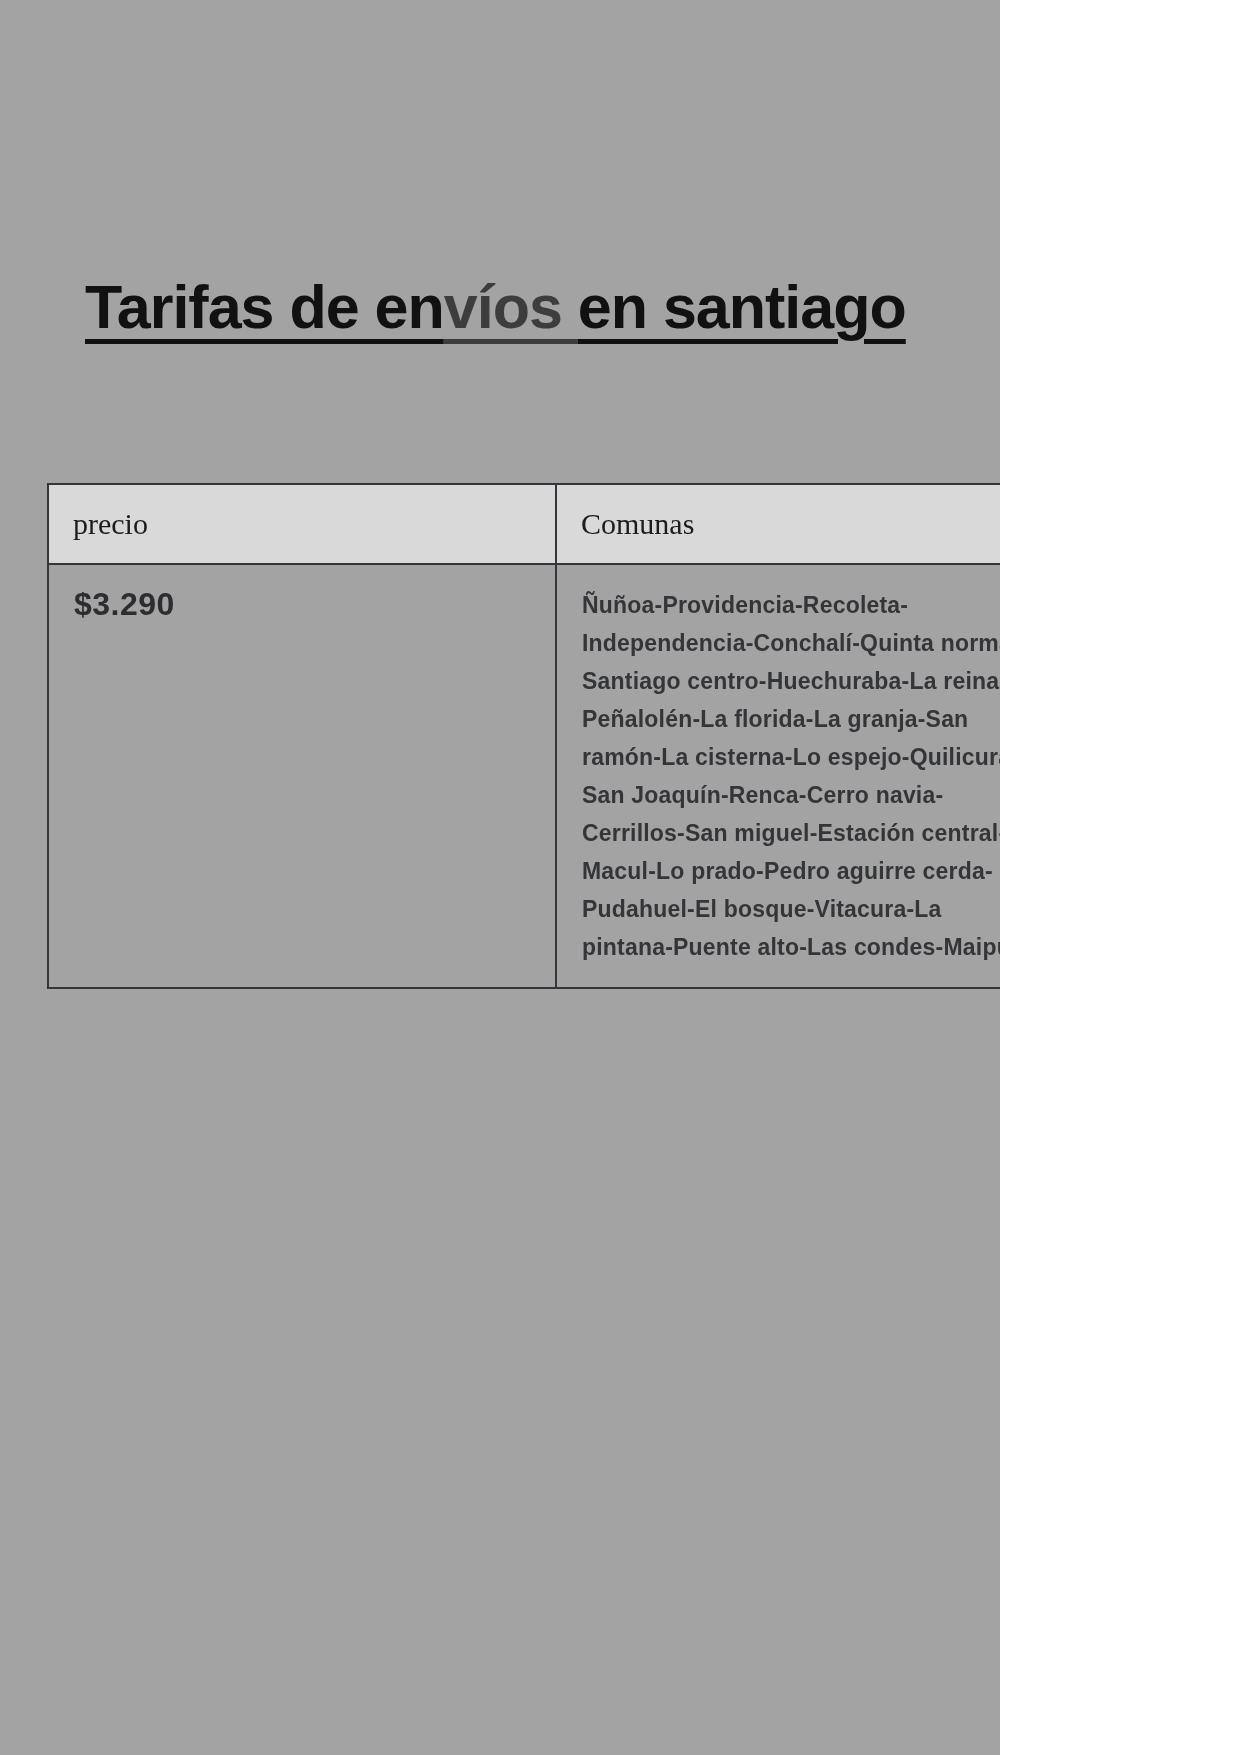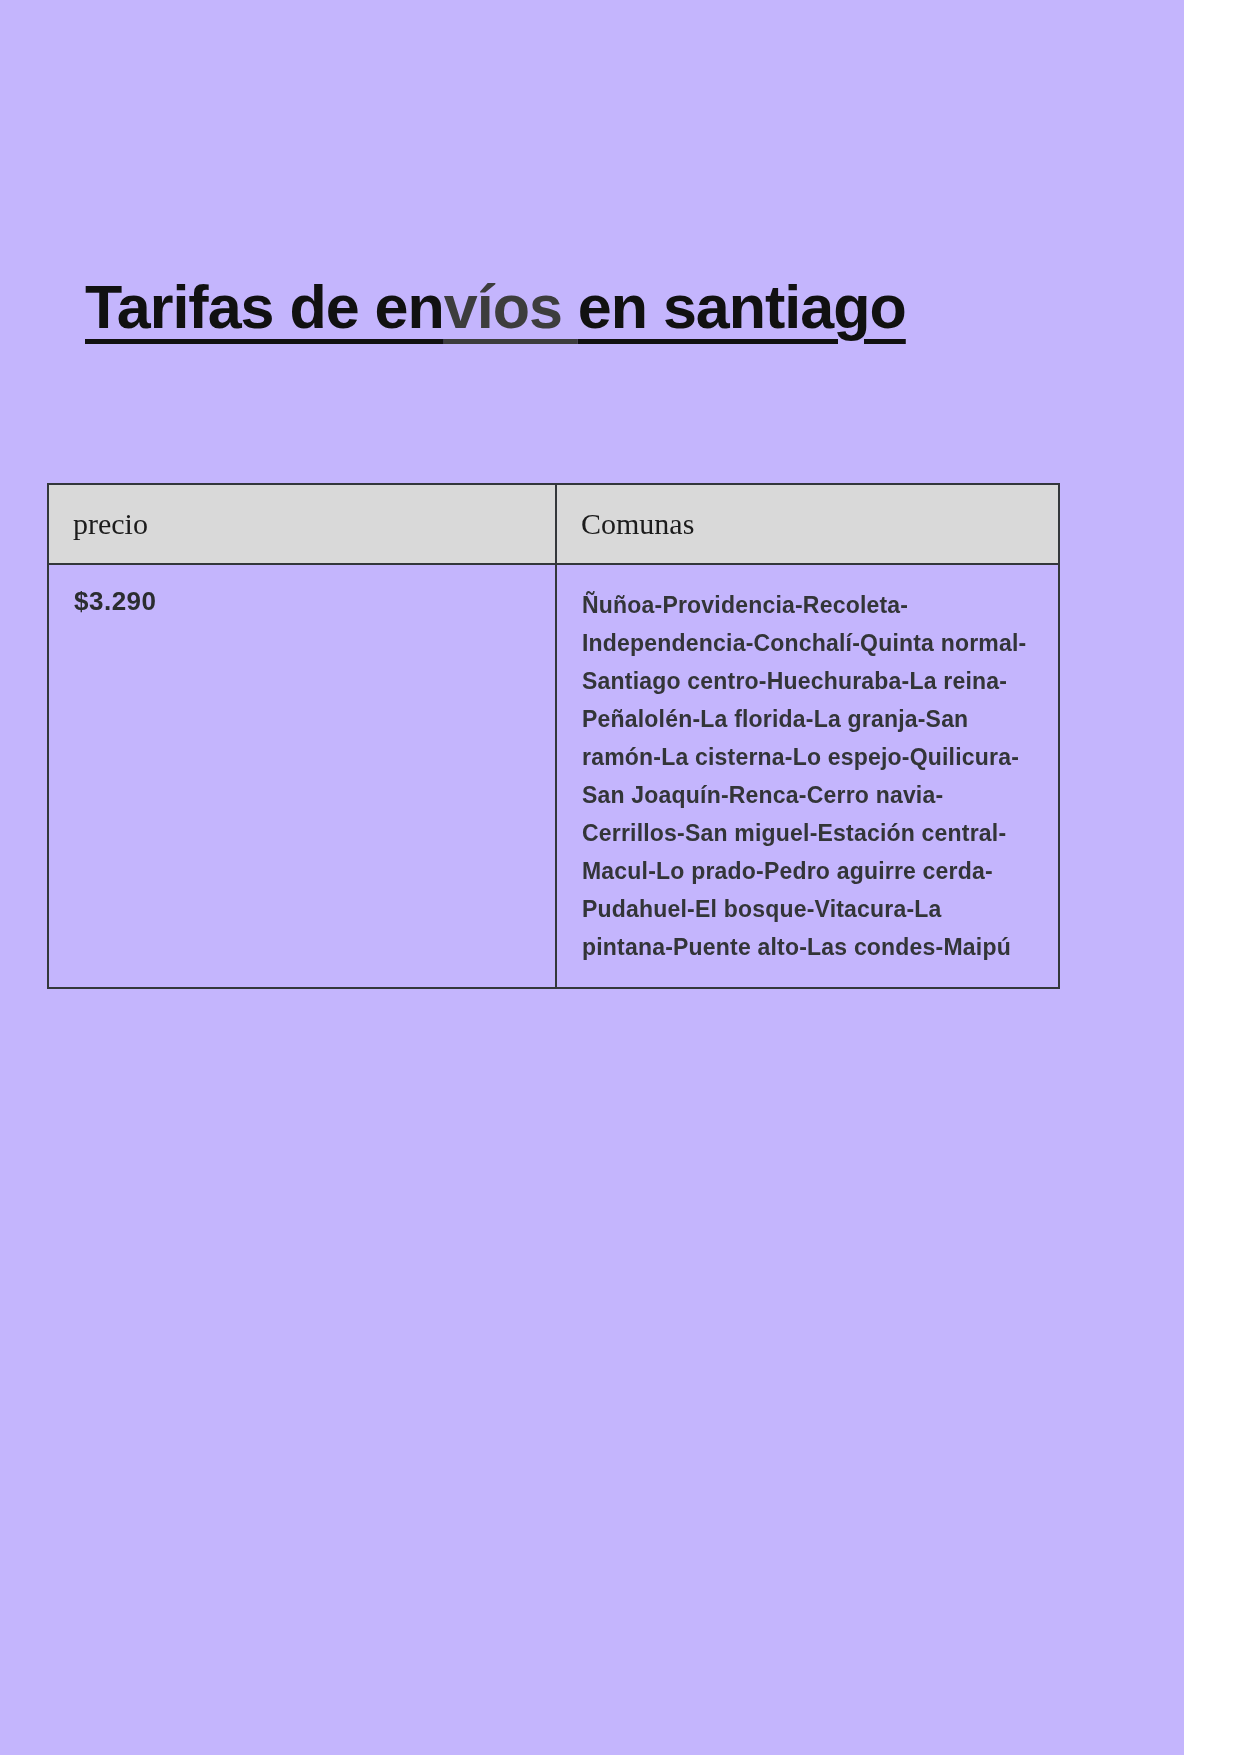--- a/index.html
+++ b/index.html
@@ -2,23 +2,23 @@
 <html><head>
 <meta charset="utf-8">
 <style>
   * { margin: 0; padding: 0; box-sizing: border-box; }
   html, body {
     background: #ffffff;
     font-family: "Liberation Sans", "DejaVu Sans", sans-serif;
   }
   .page {
     position: relative;
-    width: 1184px;
+    width: 1000px;
     height: 1755px;
-    background: #c4b5fd;
+    background: #a3a3a3;
     overflow: hidden;
   }
   
   .title {
     position: absolute;
     left: 85px;
     top: 272px;
     font-size: 61px;
     font-weight: bold;
     letter-spacing: -1px;
@@ -54,21 +54,21 @@
     font-size: 30px;
     color: #1c1c1c;
     padding: 22px 24px 22px 24px;
   }
   .rates-table td {
     padding: 21px 22px 21px 25px;
     font-weight: bold;
     color: #333538;
   }
   .rates-table td.price-cell {
-    font-size: 26px;
+    font-size: 32px;
     letter-spacing: 0.5px;
     color: #2b2d30;
   }
   .rates-table td.comunas-cell {
     font-size: 23px;
     line-height: 38px;
     letter-spacing: 0.2px;
   }
 </style>
 </head>

